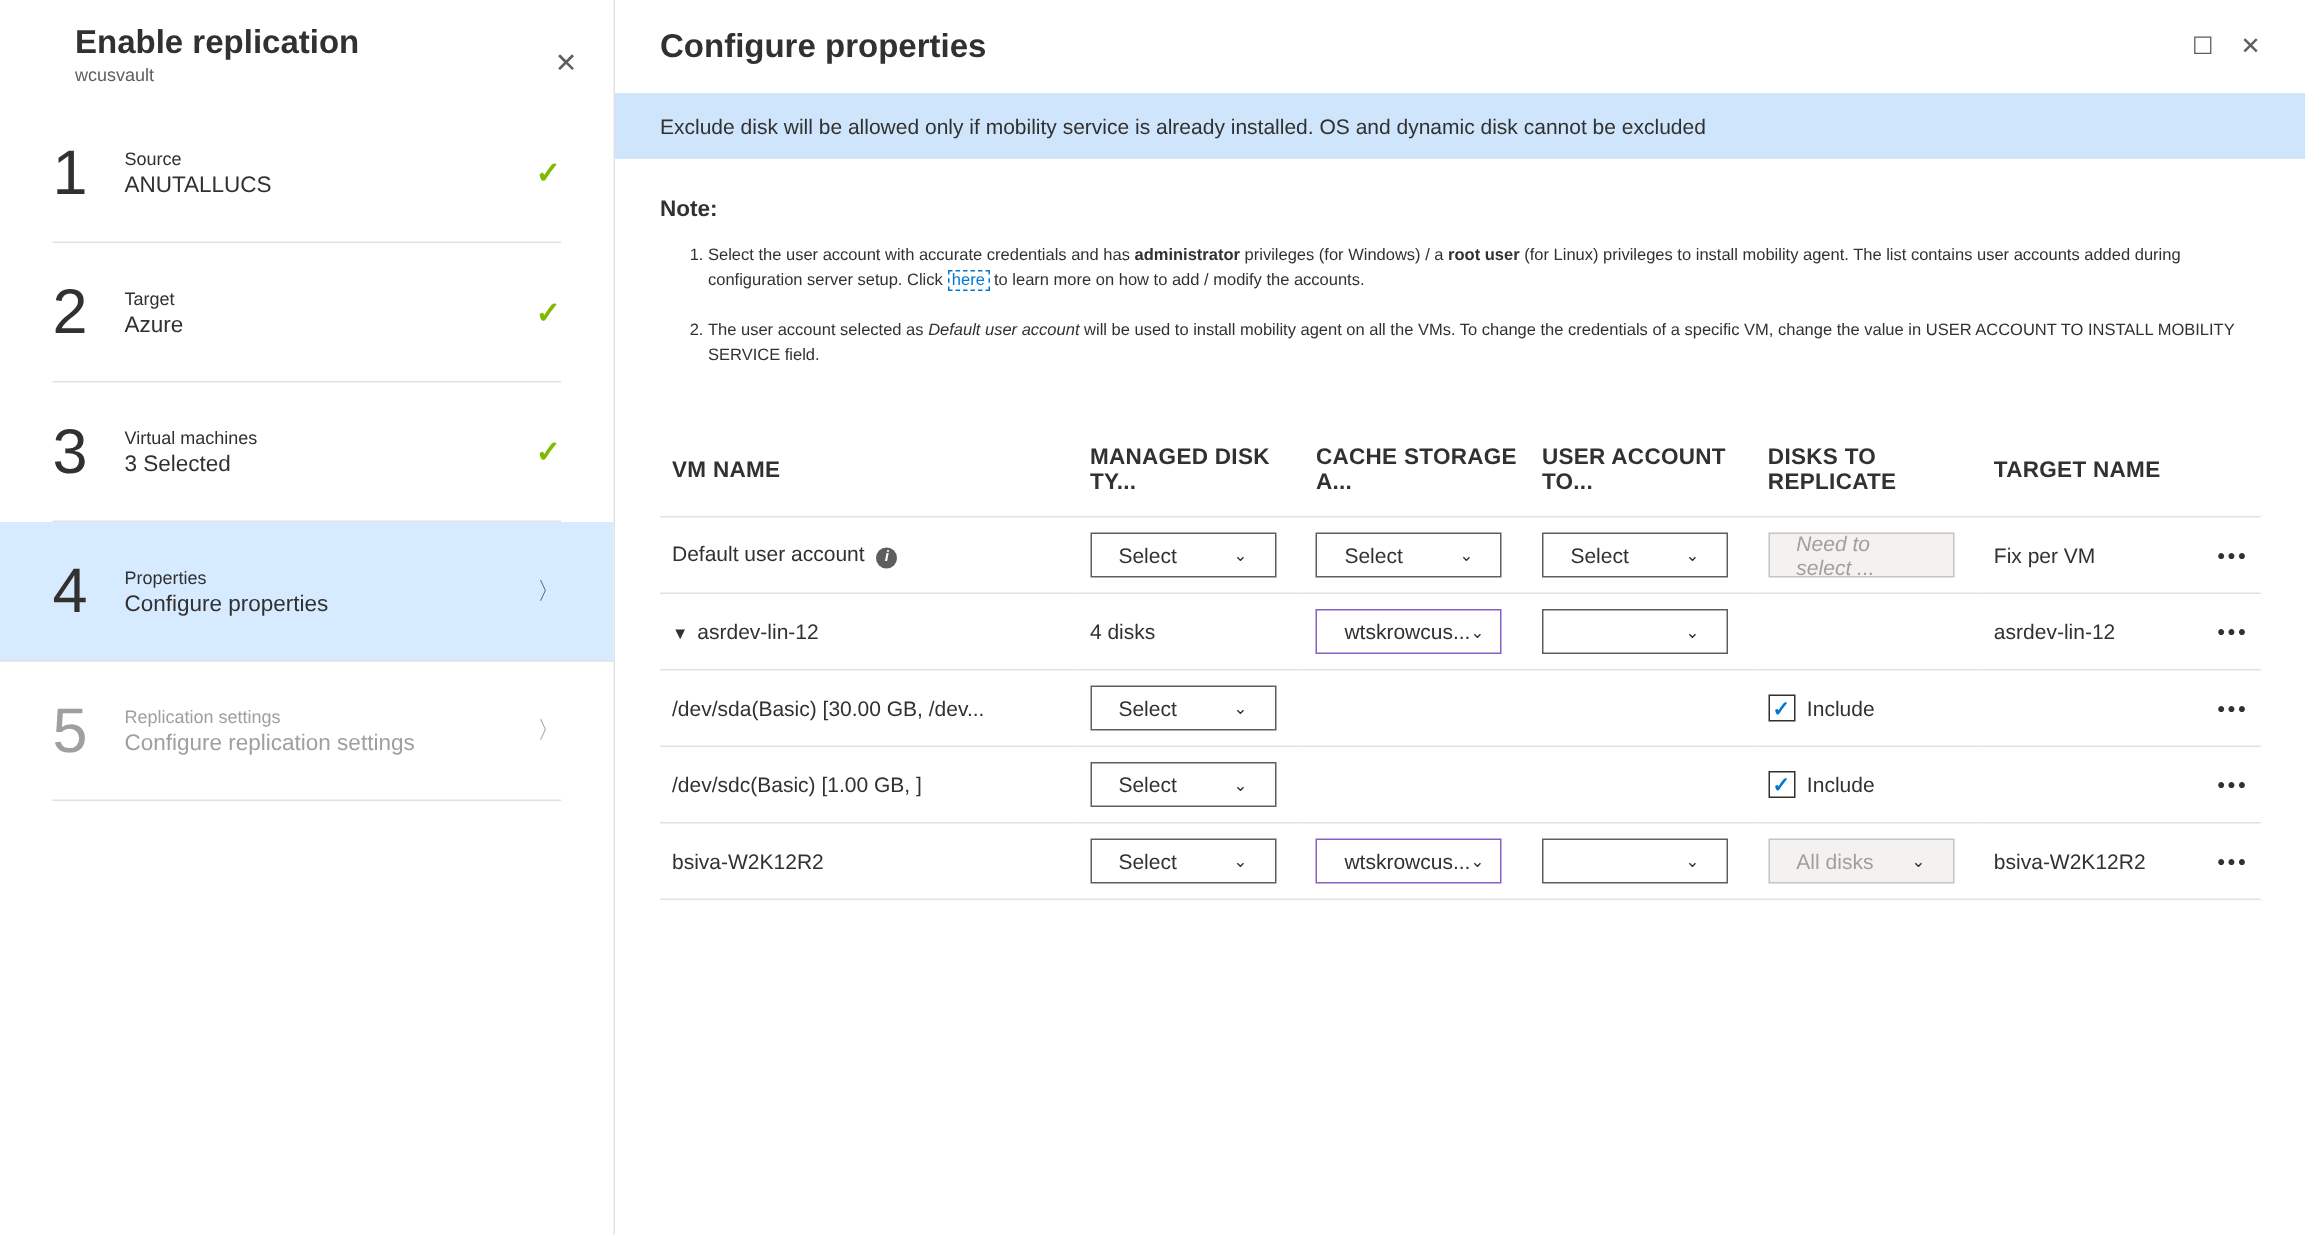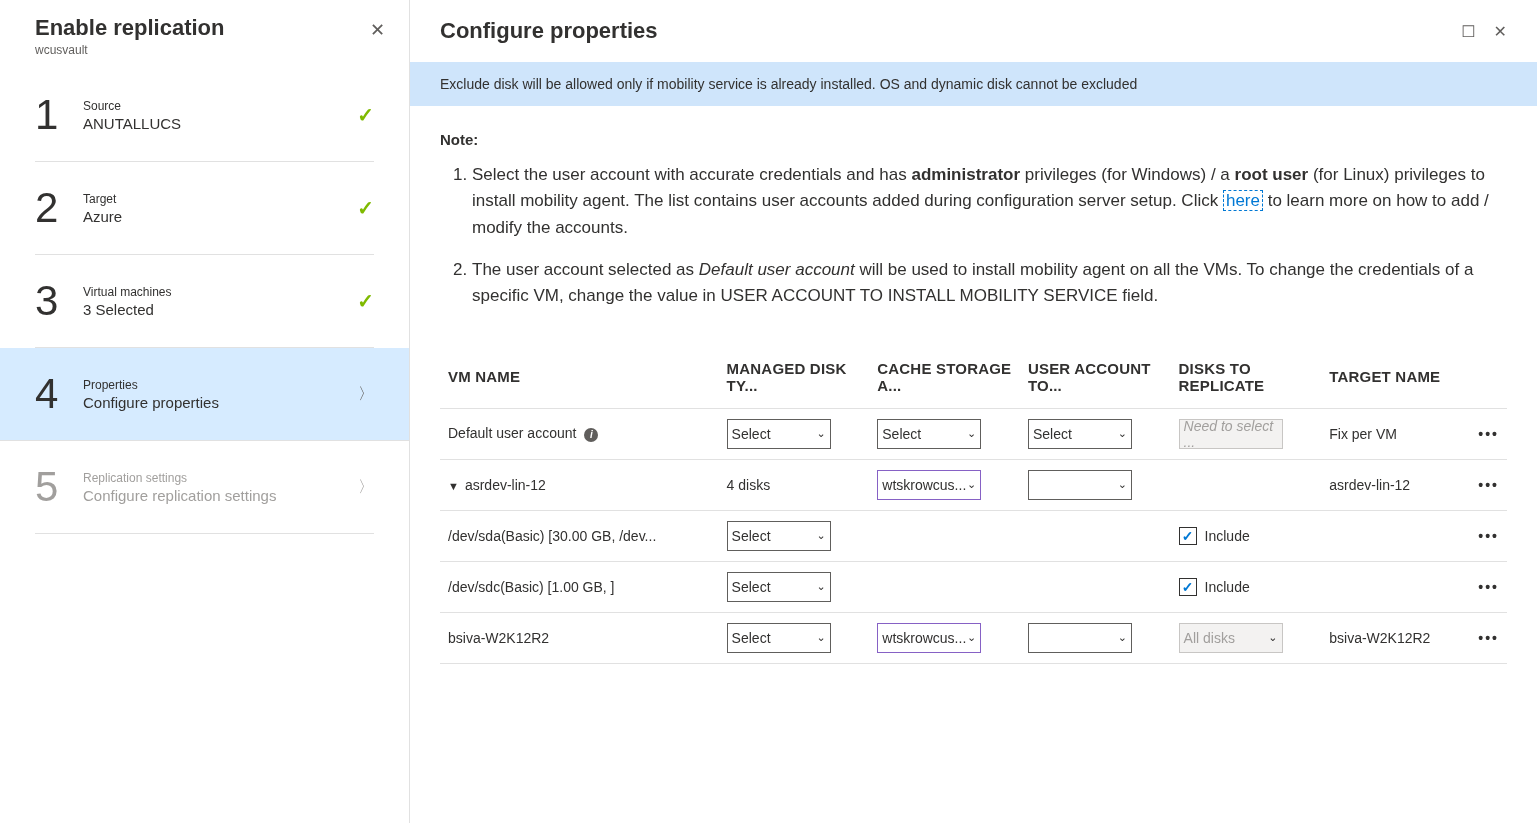--- a/index.html
+++ b/index.html
@@ -1,18 +1,18 @@
 <!DOCTYPE html>
 <html><head>
 <meta charset="utf-8">
 <style>
 * { box-sizing: border-box; margin: 0; padding: 0; }
 body { font-family: 'Segoe UI', Arial, sans-serif; font-size: 14px; color: #323130; background: #fff; display: flex; height: 823px; width: 1537px; overflow: hidden; }
 .left-panel { width: 410px; border-right: 1px solid #e1e1e1; padding: 15px 0 0 0; display: flex; flex-direction: column; }
-.left-header { display: flex; align-items: flex-start; justify-content: space-between; padding: 0 20px 12px 35px; }
+.left-header { display: flex; align-items: flex-end; justify-content: space-between; padding: 0 20px 12px 50px; }
 .left-title { font-size: 22px; font-weight: 600; color: #323130; }
 .left-sub { font-size: 12px; color: #605e5c; margin-top: 2px; }
 .close-x { font-size: 18px; color: #605e5c; cursor: pointer; padding: 4px; }
 .steps { padding: 0 35px; }
 .step { display: flex; align-items: center; padding: 22px 0; border-bottom: 1px solid #e1e1e1; position: relative; }
 .step.active { background: #d6ebff; margin: 0 -35px; padding-left: 35px; padding-right: 35px; }
 .step-num { font-size: 42px; font-weight: 300; color: #323130; width: 48px; flex-shrink: 0; }
 .step.disabled .step-num, .step.disabled .step-label, .step.disabled .step-sub { color: #a19f9d; }
 .step-text { flex: 1; }
 .step-label { font-size: 12px; color: #323130; }
@@ -22,29 +22,29 @@
 .step.disabled .step-chev { color: #a19f9d; }
 .right-panel { flex: 1; display: flex; flex-direction: column; overflow: auto; }
 .right-header { display: flex; justify-content: space-between; align-items: center; padding: 18px 30px 18px 30px; }
 .right-title { font-size: 22px; font-weight: 600; }
 .right-controls { display: flex; gap: 18px; font-size: 16px; color: #605e5c; }
 .right-controls span { cursor: pointer; }
 .info-banner { background: #cfe5fb; padding: 14px 30px; font-size: 14px; color: #323130; }
 .note-section { padding: 25px 30px 10px 30px; }
 .note-title { font-weight: 700; margin-bottom: 14px; font-size: 15px; }
 .note-list { padding-left: 32px; }
-.note-list li { margin-bottom: 16px; line-height: 1.55; font-size: 17px; }
+.note-list li { margin-bottom: 16px; line-height: 1.55; font-size: 11px; }
 .note-list .bold { font-weight: 700; }
 .note-list .italic { font-style: italic; }
 .note-list a { color: #0078d4; text-decoration: none; border: 1px dashed #0078d4; padding: 0 2px; }
 .table-area { padding: 10px 30px; }
 .vm-table { width: 100%; border-collapse: collapse; }
 .vm-table th { text-align: left; font-size: 15px; font-weight: 700; color: #323130; padding: 14px 8px; border-bottom: 1px solid #e1e1e1; letter-spacing: 0.2px; margin-left: 40px; }
 .vm-table td { padding: 10px 8px; border-bottom: 1px solid #e1e1e1; vertical-align: middle; font-size: 14px; }
-.sel { display: flex; align-items: center; justify-content: space-between; border: 1px solid #605e5c; padding: 4px 4px; width: 104px; height: 30px; background: #fff; cursor: pointer; }
+.sel { display: flex; align-items: center; justify-content: space-between; border: 1px solid #605e5c; padding: 4px 18px; width: 124px; height: 30px; background: #fff; cursor: pointer; }
 .sel .chev { font-size: 11px; color: #323130; }
 .sel.highlight { border-color: #8661c5; }
 .sel.disabled { background: #f3f2f1; color: #a19f9d; border-color: #c8c6c4; }
 .sel.disabled-italic { background: #f3f2f1; color: #a19f9d; border-color: #c8c6c4; font-style: italic; }
 .info-i { display: inline-flex; width: 14px; height: 14px; border-radius: 50%; background: #605e5c; color: #fff; font-size: 10px; align-items: center; justify-content: center; margin-left: 4px; font-style: italic; font-weight: bold; }
 .expander { display: inline-block; margin-right: 6px; font-size: 11px; }
 .chk { display: inline-flex; align-items: center; gap: 8px; }
 .chk-box { width: 18px; height: 18px; border: 1px solid #323130; display: inline-flex; align-items: center; justify-content: center; color: #0078d4; font-weight: bold; font-size: 14px; }
 .more { font-weight: bold; letter-spacing: 2px; cursor: pointer; color: #323130; }
 .indent { padding-left: 28px; }

